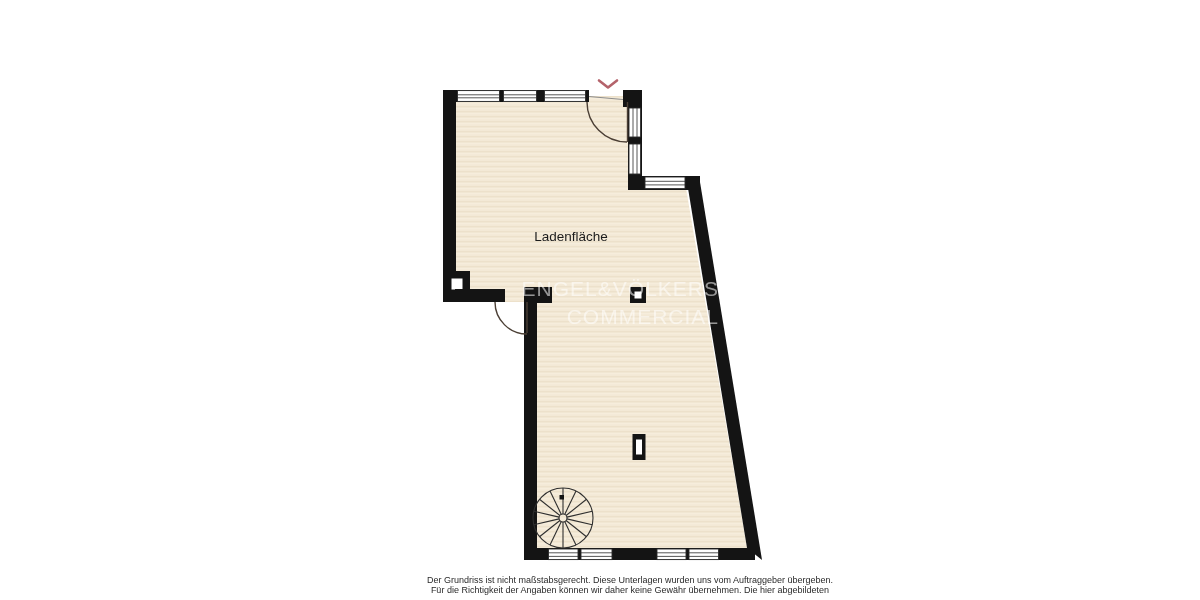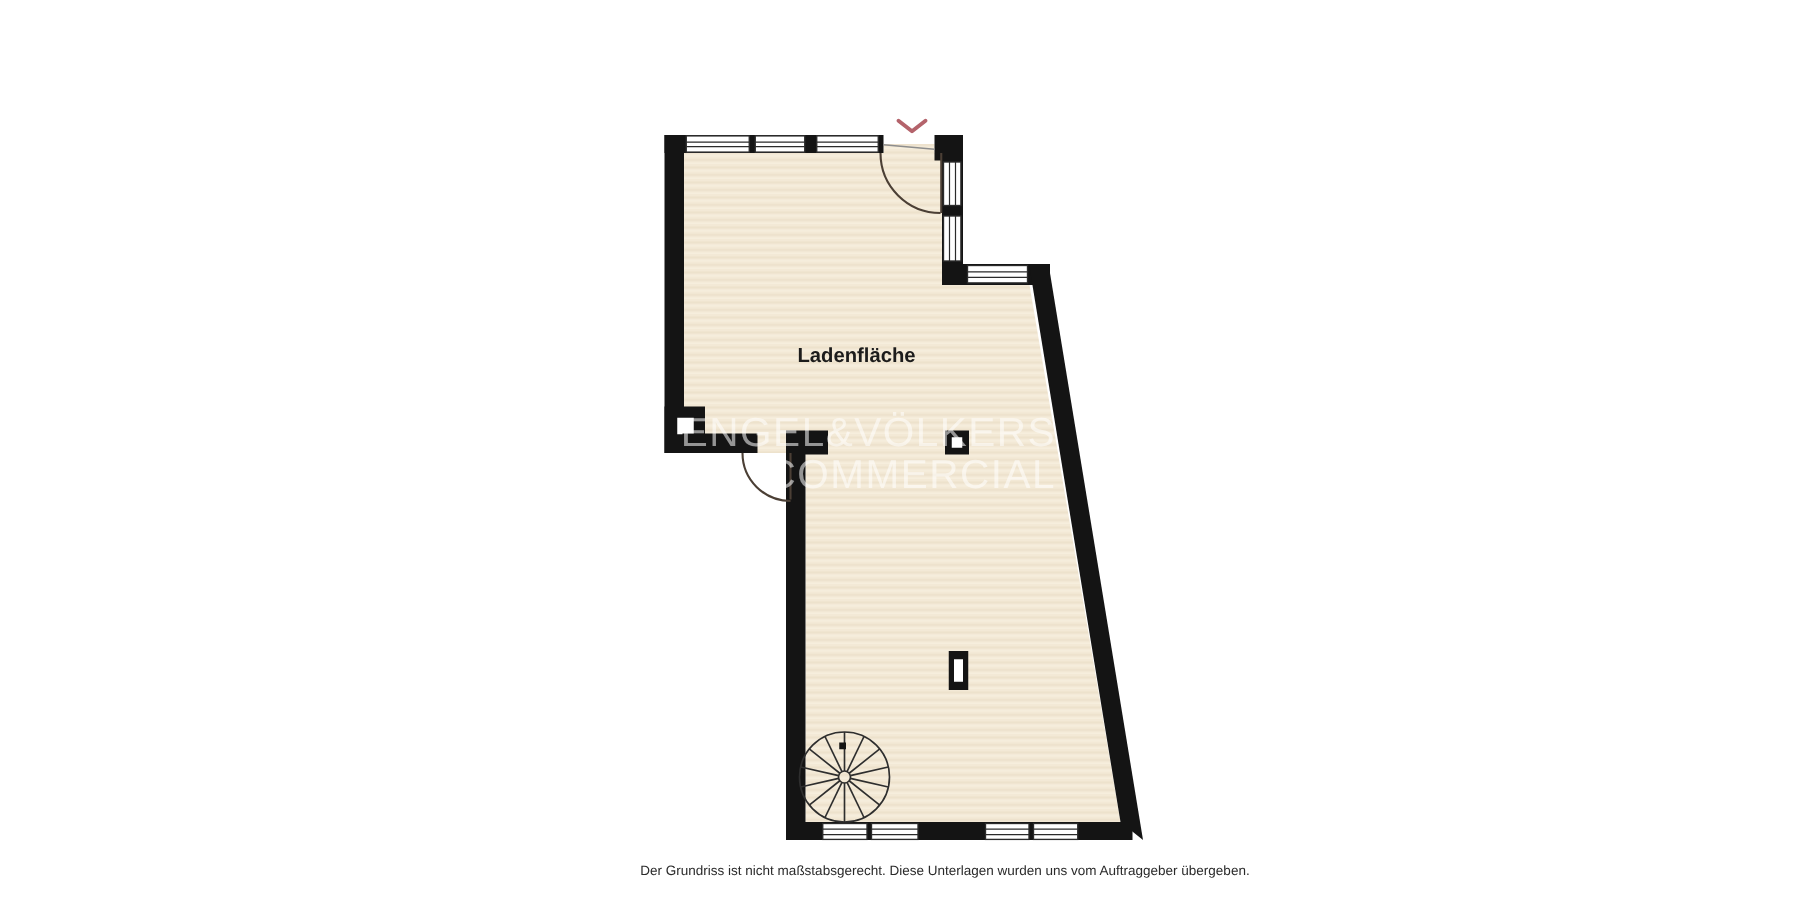--- a/index.html
+++ b/index.html
@@ -8,23 +8,23 @@
   svg{position:absolute;left:0;top:0;}
   .wall{fill:var(--wall,#141414);}
   .floor{fill:url(#floorTex);}
   .win{fill:#ffffff;stroke:#2b2b2b;stroke-width:0.9;}
   .winline{stroke:#2b2b2b;stroke-width:0.8;fill:none;}
   .doorline{stroke:var(--door,#4b3f35);stroke-width:1.4;fill:none;}
   .stairline{stroke:#2e2e2e;stroke-width:1.1;fill:none;}
   .threshold{stroke:#8d8d8d;stroke-width:1;fill:none;}
   .overlay{position:absolute;}
   .room-label{left:506px;top:229px;width:130px;text-align:center;
-              font-size:13.5px;color:#1c1c1c;font-weight:bold;}
-  .watermark{left:432px;top:275px;width:272px;text-align:right;
-             font-size:27px;line-height:27.5px;letter-spacing:1px;
+              font-size:13.5px;color:#1c1c1c;}
+  .watermark{left:447px;top:275px;width:272px;text-align:right;
+             font-size:21px;line-height:27.5px;letter-spacing:1px;
              color:var(--wm,rgba(255,255,255,0.55));font-weight:400;white-space:nowrap;}
   .disclaimer{left:330px;top:563px;width:600px;text-align:center;
               font-size:9px;line-height:10px;color:#2a2a2a;margin-top:12px;}
 </style>
 </head>
 <body>
 
 <div class="stage">
 
   <svg width="1200" height="600" viewBox="0 0 1200 600">
@@ -115,15 +115,16 @@
 
   <div class="overlay room-label">Ladenfläche</div>
 
   <div class="overlay watermark">
     <div>ENGEL&amp;VÖLKERS</div>
     <div>COMMERCIAL</div>
   </div>
 
   <div class="overlay disclaimer">
     <div>Der Grundriss ist nicht maßstabsgerecht. Diese Unterlagen wurden uns vom Auftraggeber übergeben.</div>
+    <div>Für die Richtigkeit der Angaben können wir daher keine Gewähr übernehmen. Die hier abgebildeten</div>
   </div>
 
 </div>
 
 </body></html>

